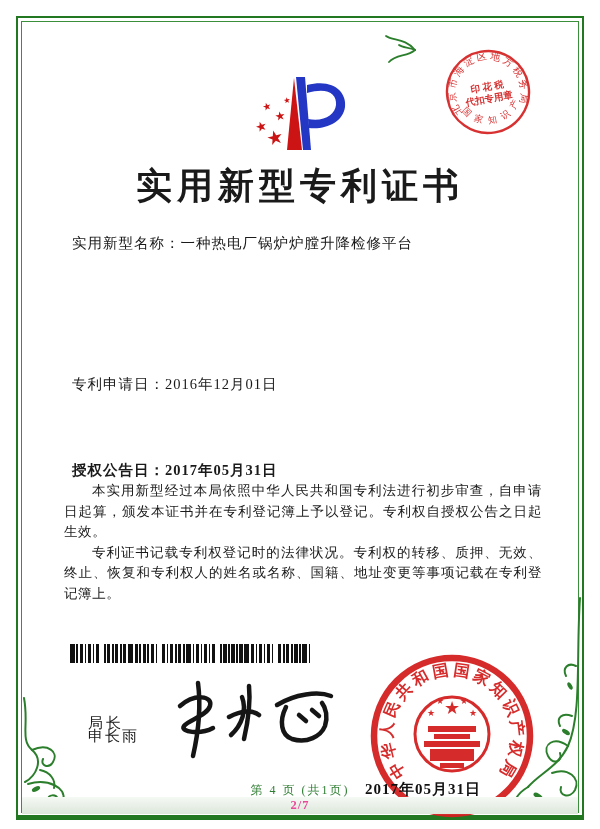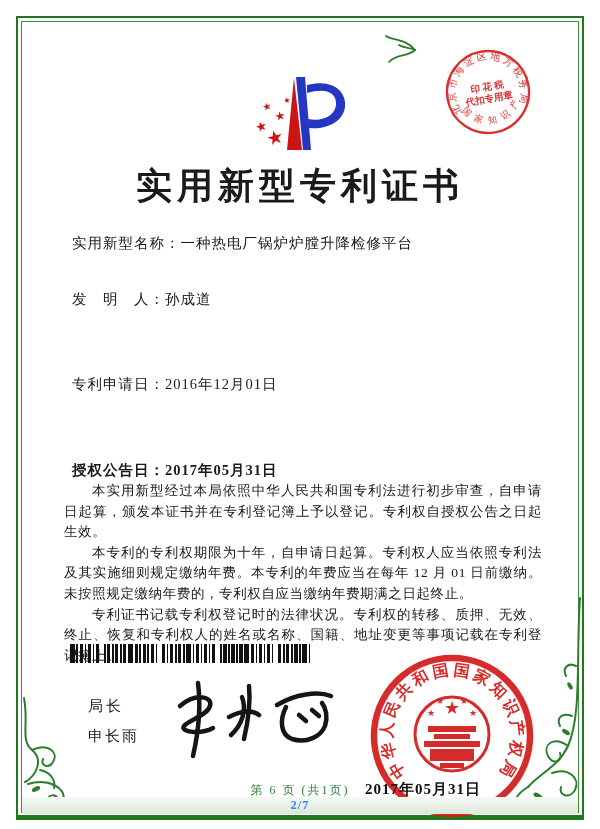--- a/index.html
+++ b/index.html
@@ -14,30 +14,30 @@
   .cert-no{position:absolute;left:72px;top:70px;font-size:14.5px;letter-spacing:2px;}
   .title{position:absolute;left:0;top:162px;width:100%;text-align:center;
          font-size:36px;font-weight:700;letter-spacing:5px;}
   .field{position:absolute;left:72px;font-size:14.5px;letter-spacing:1px;white-space:nowrap;}
   .field .lab{display:inline-block;}
   .paras{position:absolute;left:64px;top:481px;width:478px;}
   .paras p{margin:0;font-size:13.5px;line-height:20.6px;text-indent:28px;
            text-align:justify;letter-spacing:0.6px;}
   .barcode{position:absolute;left:70px;top:644px;width:268px;height:19px;
            display:flex;align-items:stretch;}
-  .director-title{position:absolute;left:88px;top:697px;font-size:15px;letter-spacing:3px;font-family:"Liberation Sans","DejaVu Sans",sans-serif;}
+  .director-title{position:absolute;left:88px;top:714px;font-size:15px;letter-spacing:3px;font-family:"Liberation Sans","DejaVu Sans",sans-serif;}
   .director-name{position:absolute;left:88px;top:727px;font-size:15px;letter-spacing:2px;font-family:"Liberation Sans","DejaVu Sans",sans-serif;}
   .seal-date{position:absolute;left:343px;top:780px;width:160px;text-align:center;
              font-size:15px;font-weight:700;letter-spacing:1px;color:#111;}
   .page-label{position:absolute;left:0;top:782px;width:100%;text-align:center;
               font-size:12px;color:#2e7d32;letter-spacing:2px;}
   .viewer-band{position:absolute;left:22px;top:797px;width:556px;height:17px;
                background:linear-gradient(#f6f9f5,#dce7da);}
   .viewer-page{position:absolute;left:0;top:798px;width:100%;text-align:center;
-               font-size:12.5px;font-weight:700;color:#3b82f6;letter-spacing:1px;}
+               font-size:12.5px;font-weight:700;color:#ec4899;letter-spacing:1px;}
   svg{position:absolute;overflow:visible;}
   .seal-svg text{font-family:"Liberation Serif","DejaVu Serif",serif;}
 </style>
 </head>
 <body>
 
 <div class="sheet">
 
   <div class="frame-line" style="left:16px;top:16px;width:568px;height:2px;"></div>
   <div class="frame-line" style="left:16px;top:16px;width:2px;height:804px;"></div>
@@ -113,33 +113,29 @@
       <text x="46" y="44" font-size="9.5" font-weight="700" text-anchor="middle">印 花 税</text>
       <text x="46" y="56" font-size="9.5" font-weight="700" text-anchor="middle">代扣专用章</text>
     </g>
   </svg>
 
   <div class="title">实用新型专利证书</div>
 
   <div class="field" style="top:234px;">
     <span class="lab">实用新型名称：</span><span>一种热电厂锅炉炉膛升降检修平台</span>
   </div>
-  <div class="field" style="top:290px;">
-    <span class="lab">发　明　人：</span><span>孙成道</span>
-  </div>
   <div class="field" style="top:375px;">
     <span class="lab">专利申请日：</span><span>2016年12月01日</span>
   </div>
   <div class="field" style="top:461px;font-weight:bold;">
     <span class="lab">授权公告日：</span><span>2017年05月31日</span>
   </div>
 
   <div class="paras">
     <p>本实用新型经过本局依照中华人民共和国专利法进行初步审查，自申请日起算，颁发本证书并在专利登记簿上予以登记。专利权自授权公告之日起生效。</p>
-    <p>本专利的专利权期限为十年，自申请日起算。专利权人应当依照专利法及其实施细则规定缴纳年费。本专利的年费应当在每年 12 月 01 日前缴纳。未按照规定缴纳年费的，专利权自应当缴纳年费期满之日起终止。</p>
     <p>专利证书记载专利权登记时的法律状况。专利权的转移、质押、无效、终止、恢复和专利权人的姓名或名称、国籍、地址变更等事项记载在专利登记簿上。</p>
   </div>
 
   <div class="barcode">
       <div style="width: 4.86px; flex: 0 0 auto; background: rgb(17, 17, 17);"></div>
       <div style="width: 1.62px; flex: 0 0 auto; background: transparent;"></div>
       <div style="width: 1.62px; flex: 0 0 auto; background: rgb(17, 17, 17);"></div>
       <div style="width: 1.62px; flex: 0 0 auto; background: transparent;"></div>
       <div style="width: 3.24px; flex: 0 0 auto; background: rgb(17, 17, 17);"></div>
       <div style="width: 1.62px; flex: 0 0 auto; background: transparent;"></div>
@@ -288,16 +284,16 @@
         <rect x="58" y="91" width="56" height="6"></rect>
         <rect x="64" y="99" width="44" height="12"></rect>
         <rect x="74" y="113" width="24" height="5"></rect>
       </g>
     </g>
   </svg>
 
   <div class="seal-date">2017年05月31日</div>
 
   <div class="viewer-band"></div>
-  <div class="page-label">第 6 页 (共1页)</div>
+  <div class="page-label">第 4 页 (共1页)</div>
   <div class="viewer-page">2/7</div>
 
 </div>
 
 </body></html>

